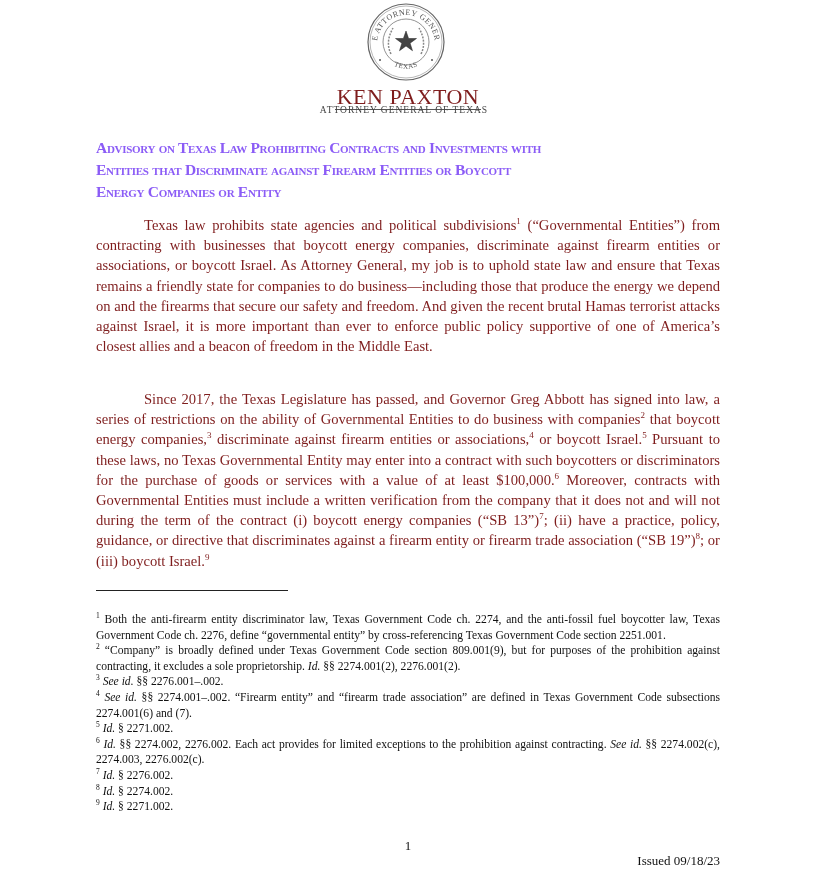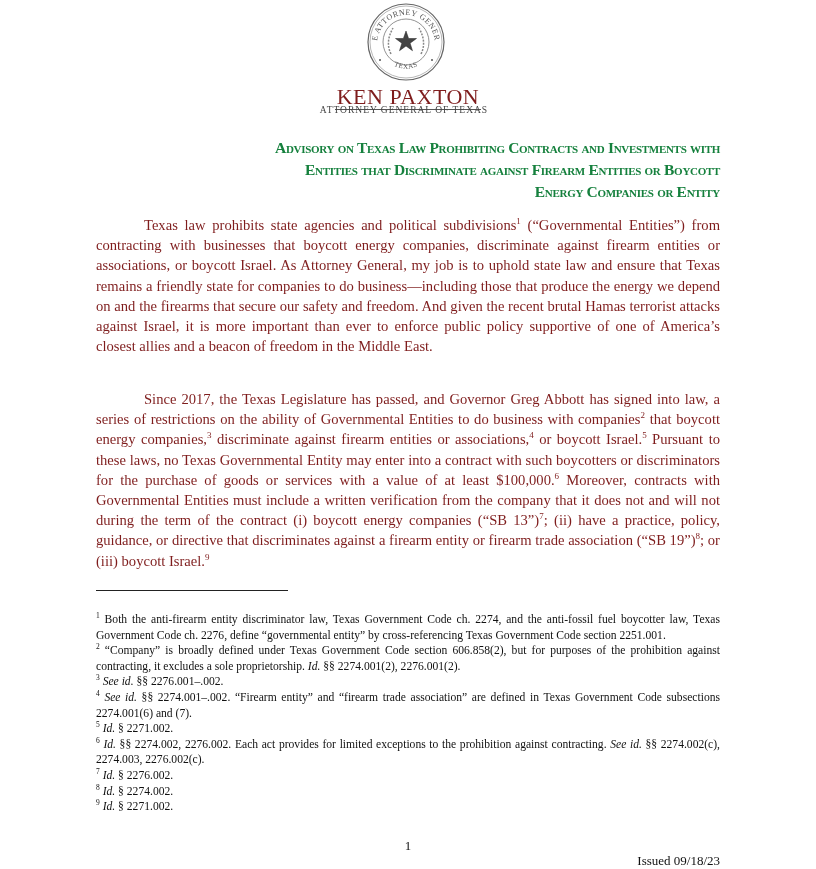--- a/index.html
+++ b/index.html
@@ -47,27 +47,27 @@
       text-align: center;
       font-size: 9.5px;
       letter-spacing: 1px;
       color: #444444;
     }
     .doc-title {
       position: absolute;
       left: 96px;
       width: 624px;
       top: 137px;
-      text-align: right;
+      text-align: left;
       font-weight: bold;
       font-size: 15.5px;
       line-height: 22px;
       font-variant: small-caps;
       letter-spacing: -0.3px;
-      color: #15803d;
+      color: #8b5cf6;
     }
     .para {
       position: absolute;
       left: 96px;
       width: 624px;
       font-size: 14.6px;
       line-height: 20.2px;
       text-align: justify;
       text-indent: 48px;
       color: #7f1d1d;
@@ -156,21 +156,21 @@
   </div>
 
   <p class="para para-1" style="margin:0;"><span>Texas law prohibits state agencies and political subdivisions</span><sup>1</sup><span> (“Governmental Entities”) from contracting with businesses that boycott energy companies, discriminate against firearm entities or associations, or boycott Israel. As Attorney General, my job is to uphold state law and ensure that Texas remains a friendly state for companies to do business—including those that produce the energy we depend on and the firearms that secure our safety and freedom. And given the recent brutal Hamas terrorist attacks against Israel, it is more important than ever to enforce public policy supportive of one of America’s closest allies and a beacon of freedom in the Middle East.</span></p>
 
   <p class="para para-2" style="margin:0;"><span>Since 2017, the Texas Legislature has passed, and Governor Greg Abbott has signed into law, a series of restrictions on the ability of Governmental Entities to do business with companies</span><sup>2</sup><span> that boycott energy companies,</span><sup>3</sup><span> discriminate against firearm entities or associations,</span><sup>4</sup><span> or boycott Israel.</span><sup>5</sup><span> Pursuant to these laws, no Texas Governmental Entity may enter into a contract with such boycotters or discriminators for the purchase of goods or services with a value of at least $100,000.</span><sup>6</sup><span> Moreover, contracts with Governmental Entities must include a written verification from the company that it does not and will not during the term of the contract (i) boycott energy companies (“SB 13”)</span><sup>7</sup><span>; (ii) have a practice, policy, guidance, or directive that discriminates against a firearm entity or firearm trade association (“SB 19”)</span><sup>8</sup><span>; or (iii) boycott Israel.</span><sup>9</sup></p>
 
   <div class="fn-rule"></div>
 
   <div class="footnotes">
     <p class="fn"><sup>1</sup> <span>Both the anti-firearm entity discriminator law, Texas Government Code ch. 2274, and the anti-fossil fuel boycotter law, Texas Government Code ch. 2276, define “governmental entity” by cross-referencing Texas Government Code section 2251.001.</span></p>
-    <p class="fn"><sup>2</sup> <span>“Company” is broadly defined under Texas Government Code section 606.858(2), but for purposes of the prohibition against contracting, it excludes a sole proprietorship. </span><i>Id.</i><span> §§ 2274.001(2), 2276.001(2).</span></p>
+    <p class="fn"><sup>2</sup> <span>“Company” is broadly defined under Texas Government Code section 809.001(9), but for purposes of the prohibition against contracting, it excludes a sole proprietorship. </span><i>Id.</i><span> §§ 2274.001(2), 2276.001(2).</span></p>
     <p class="fn"><sup>3</sup> <i>See id.</i><span> §§ 2276.001–.002.</span></p>
     <p class="fn"><sup>4</sup> <i>See id.</i><span> §§ 2274.001–.002. “Firearm entity” and “firearm trade association” are defined in Texas Government Code subsections 2274.001(6) and (7).</span></p>
     <p class="fn"><sup>5</sup> <i>Id.</i><span> § 2271.002.</span></p>
     <p class="fn"><sup>6</sup> <i>Id.</i><span> §§ 2274.002, 2276.002. Each act provides for limited exceptions to the prohibition against contracting. </span><i>See id.</i><span> §§ 2274.002(c), 2274.003, 2276.002(c).</span></p>
     <p class="fn"><sup>7</sup> <i>Id.</i><span> § 2276.002.</span></p>
     <p class="fn"><sup>8</sup> <i>Id.</i><span> § 2274.002.</span></p>
     <p class="fn"><sup>9</sup> <i>Id.</i><span> § 2271.002.</span></p>
   </div>
 
   <div class="page-number">1</div>

